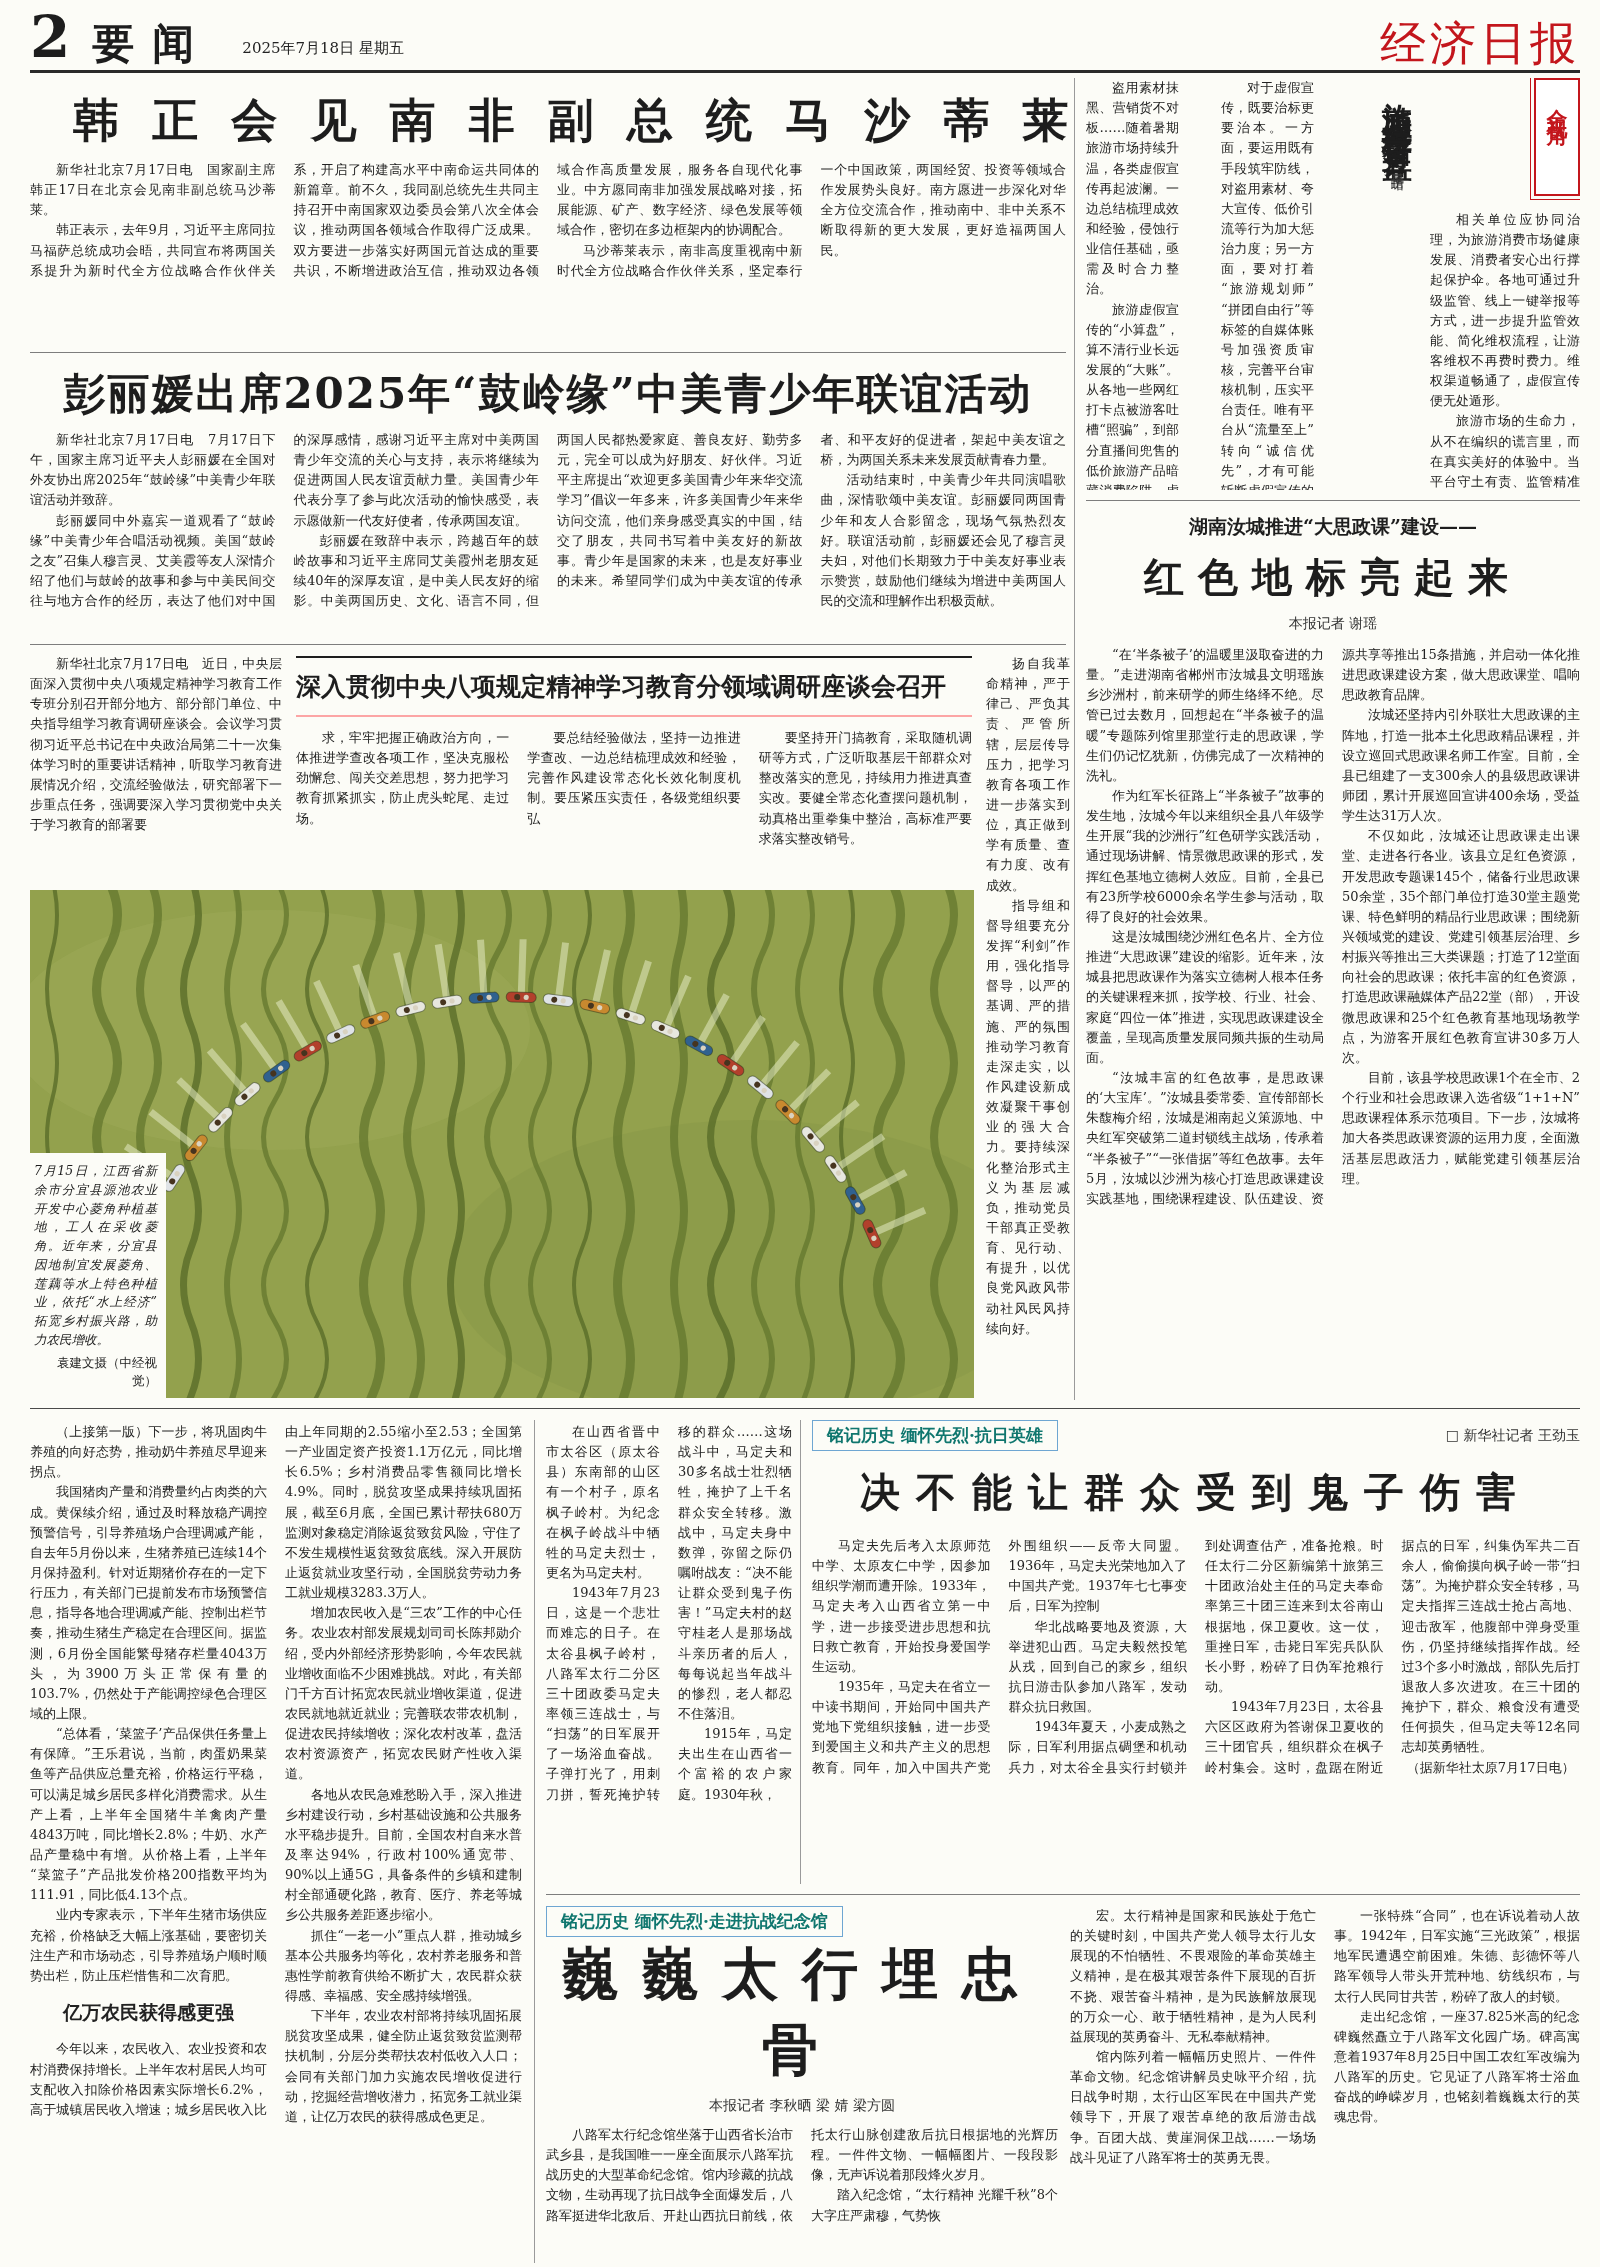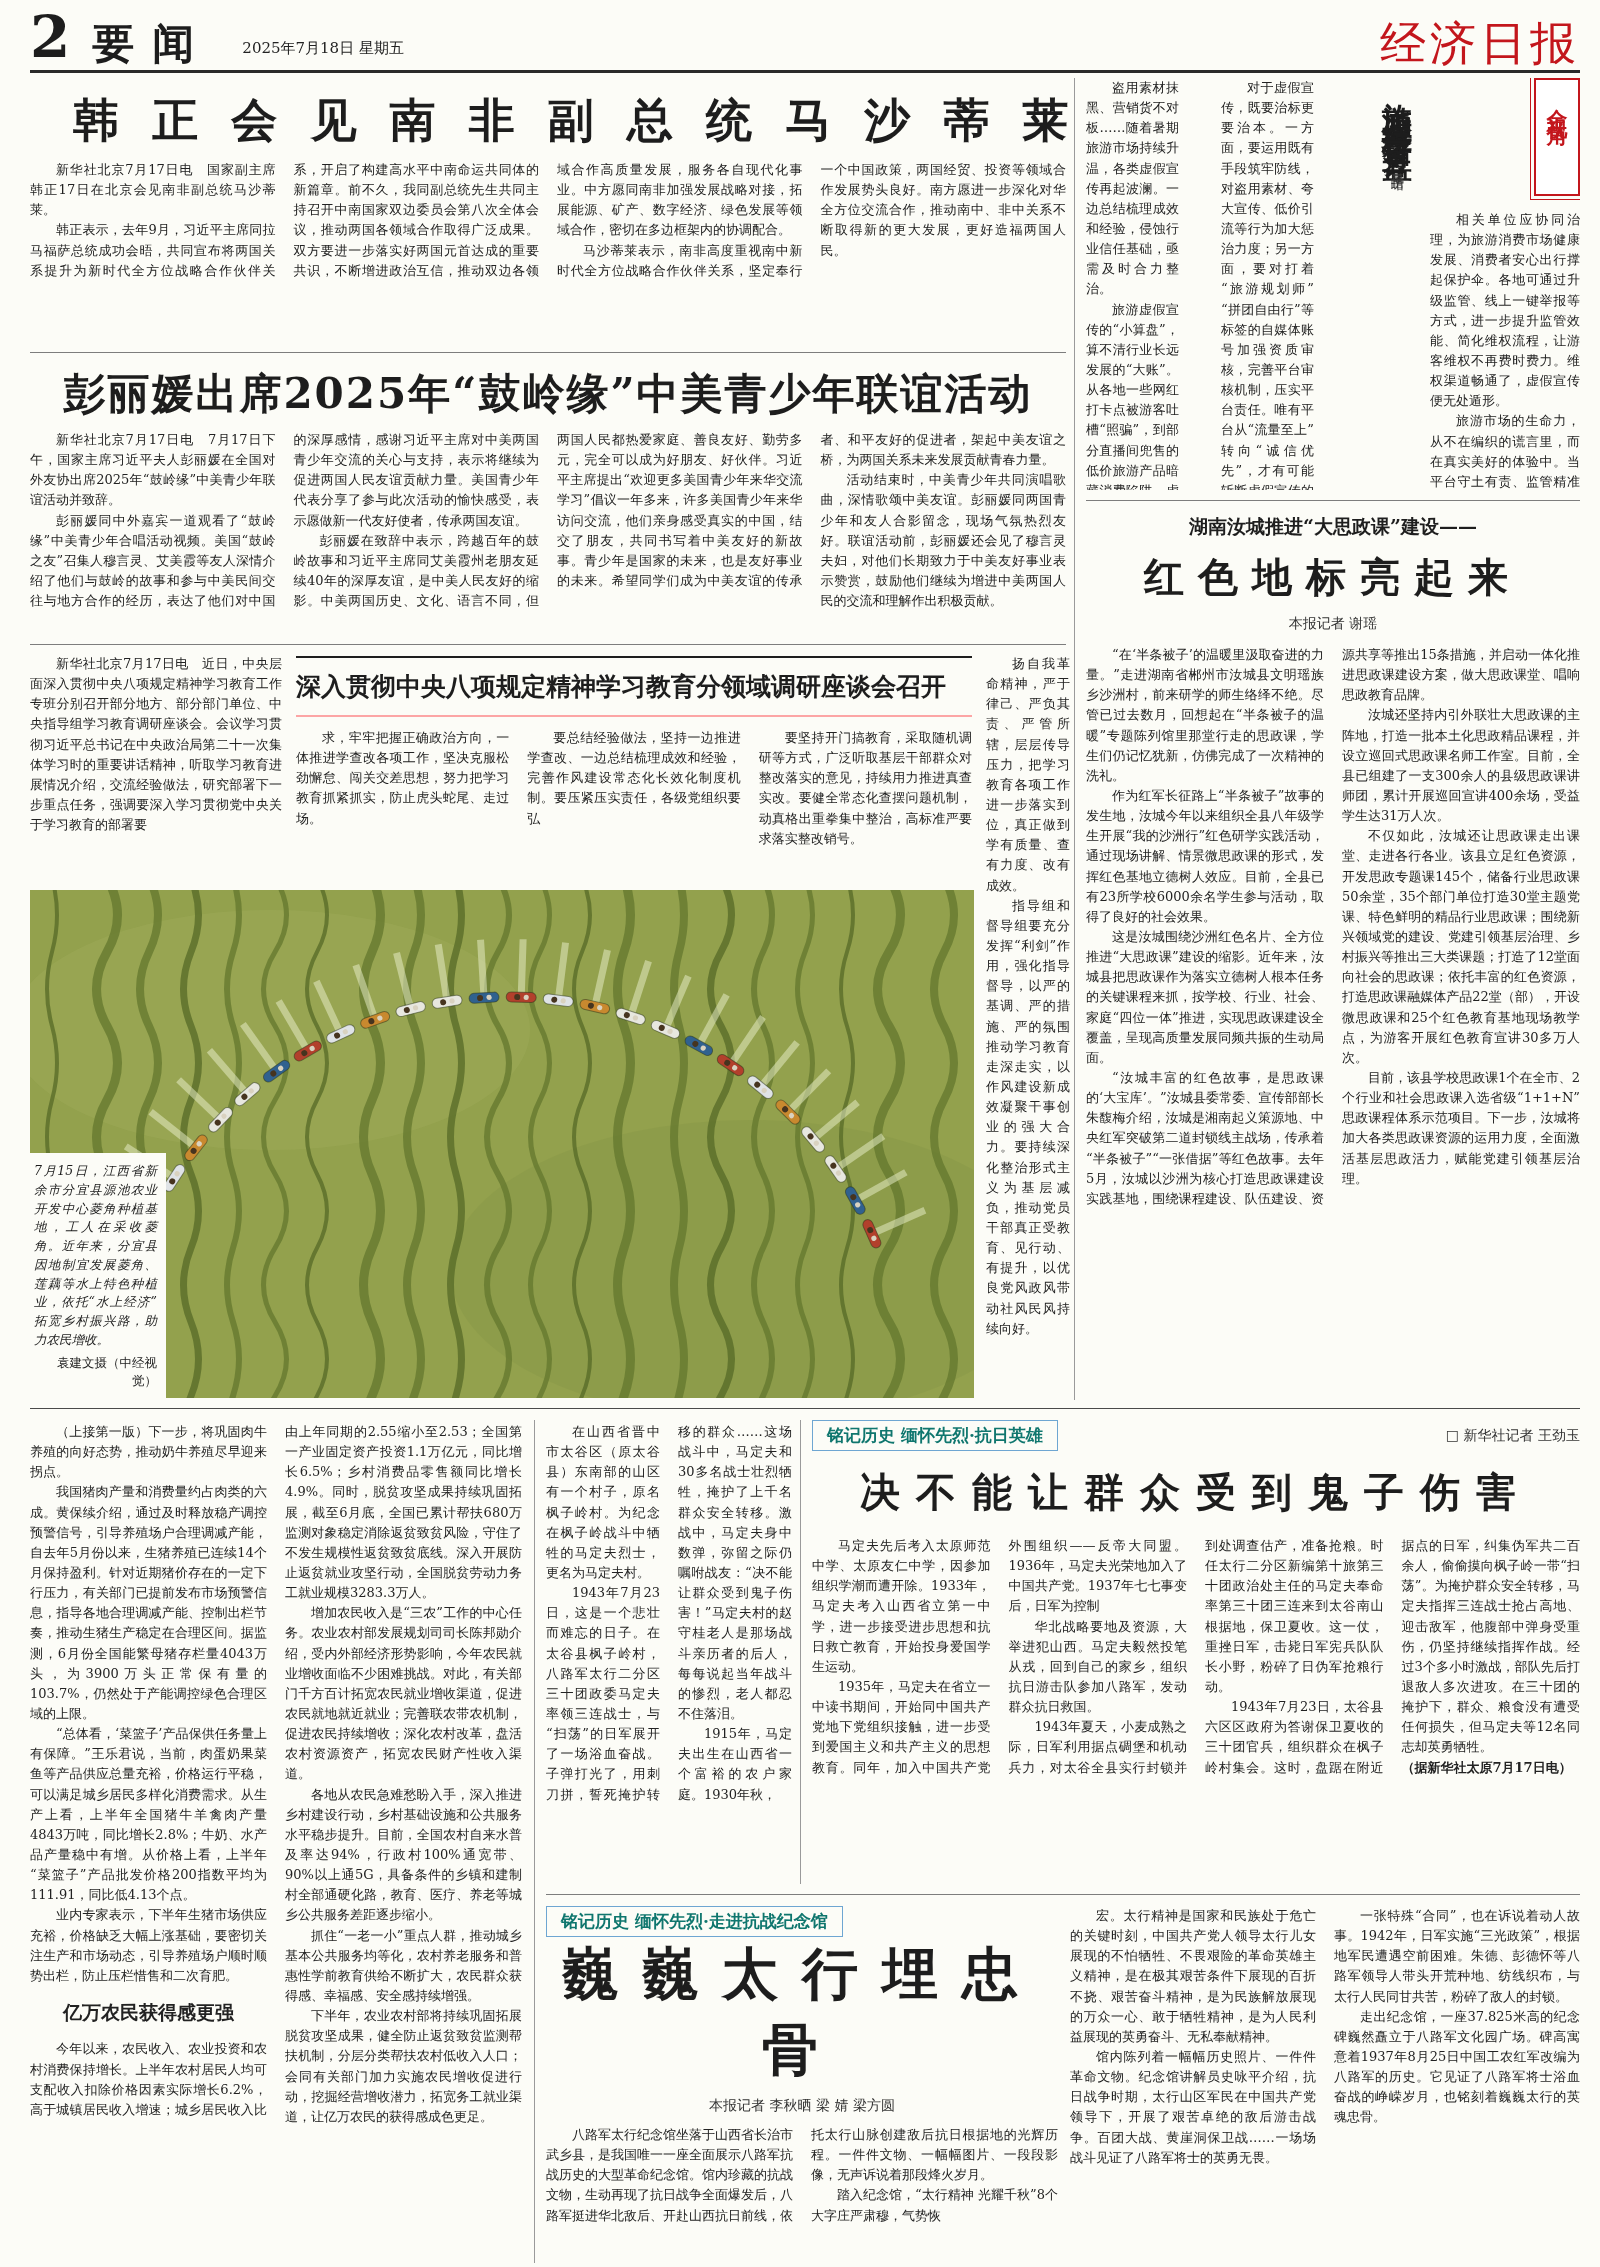--- a/index.html
+++ b/index.html
@@ -28,21 +28,21 @@
   .cols-4 { column-count:4; column-gap:18px; }
 
   .h-xl { font-size:46px; font-weight:900; text-align:center; letter-spacing:0.72em; text-indent:0.72em; white-space:nowrap; }
   .h-lg { font-size:42px; font-weight:900; text-align:center; letter-spacing:2px; white-space:nowrap; }
   .h-box { font-size:25px; font-weight:700; border-top:2px solid #1e1e1e; border-bottom:2px solid #fca5a5; padding:12px 0; }
   .h-md { font-size:40px; font-weight:900; text-align:center; }
   .kicker-blue { display:inline-block; color:#0f766e; font-weight:bold; font-size:17px; border:1px solid #6ea6d2; padding:3px 14px; }
   .kicker-plain { font-size:19px; font-weight:bold; text-align:center; color:#1e1e1e; }
   .byline { font-size:14px; color:#333; text-align:center; }
   .inline-subhead { font-size:19px; font-weight:900; text-align:center; margin:12px 0; break-inside:avoid; }
-  .sign { text-align:left; font-size:13px; text-indent:0 !important;font-weight:bold; }
+  .sign { text-align:center; font-size:13px; text-indent:0 !important; }
 
   
   .jsj { display:flex; gap:10px; overflow:hidden; }
   .jsj-col { flex:1; }
   .jsj-title { width:96px; writing-mode:vertical-rl; height:258px; overflow:visible;
                font-size:30px; font-weight:900; line-height:46px; letter-spacing:5px; }
   .jsj-title .vb { font-size:13px; font-weight:normal; letter-spacing:2px; margin-top:16px; color:#333; }
   .jsj-right { width:150px; display:flex; flex-direction:column; }
   .jsj-badge { writing-mode:vertical-rl; margin-left:auto; color:#c3161c; border:2px solid #c3161c;
                outline:1px solid #c3161c; outline-offset:3px; font-size:21px; font-weight:900;

